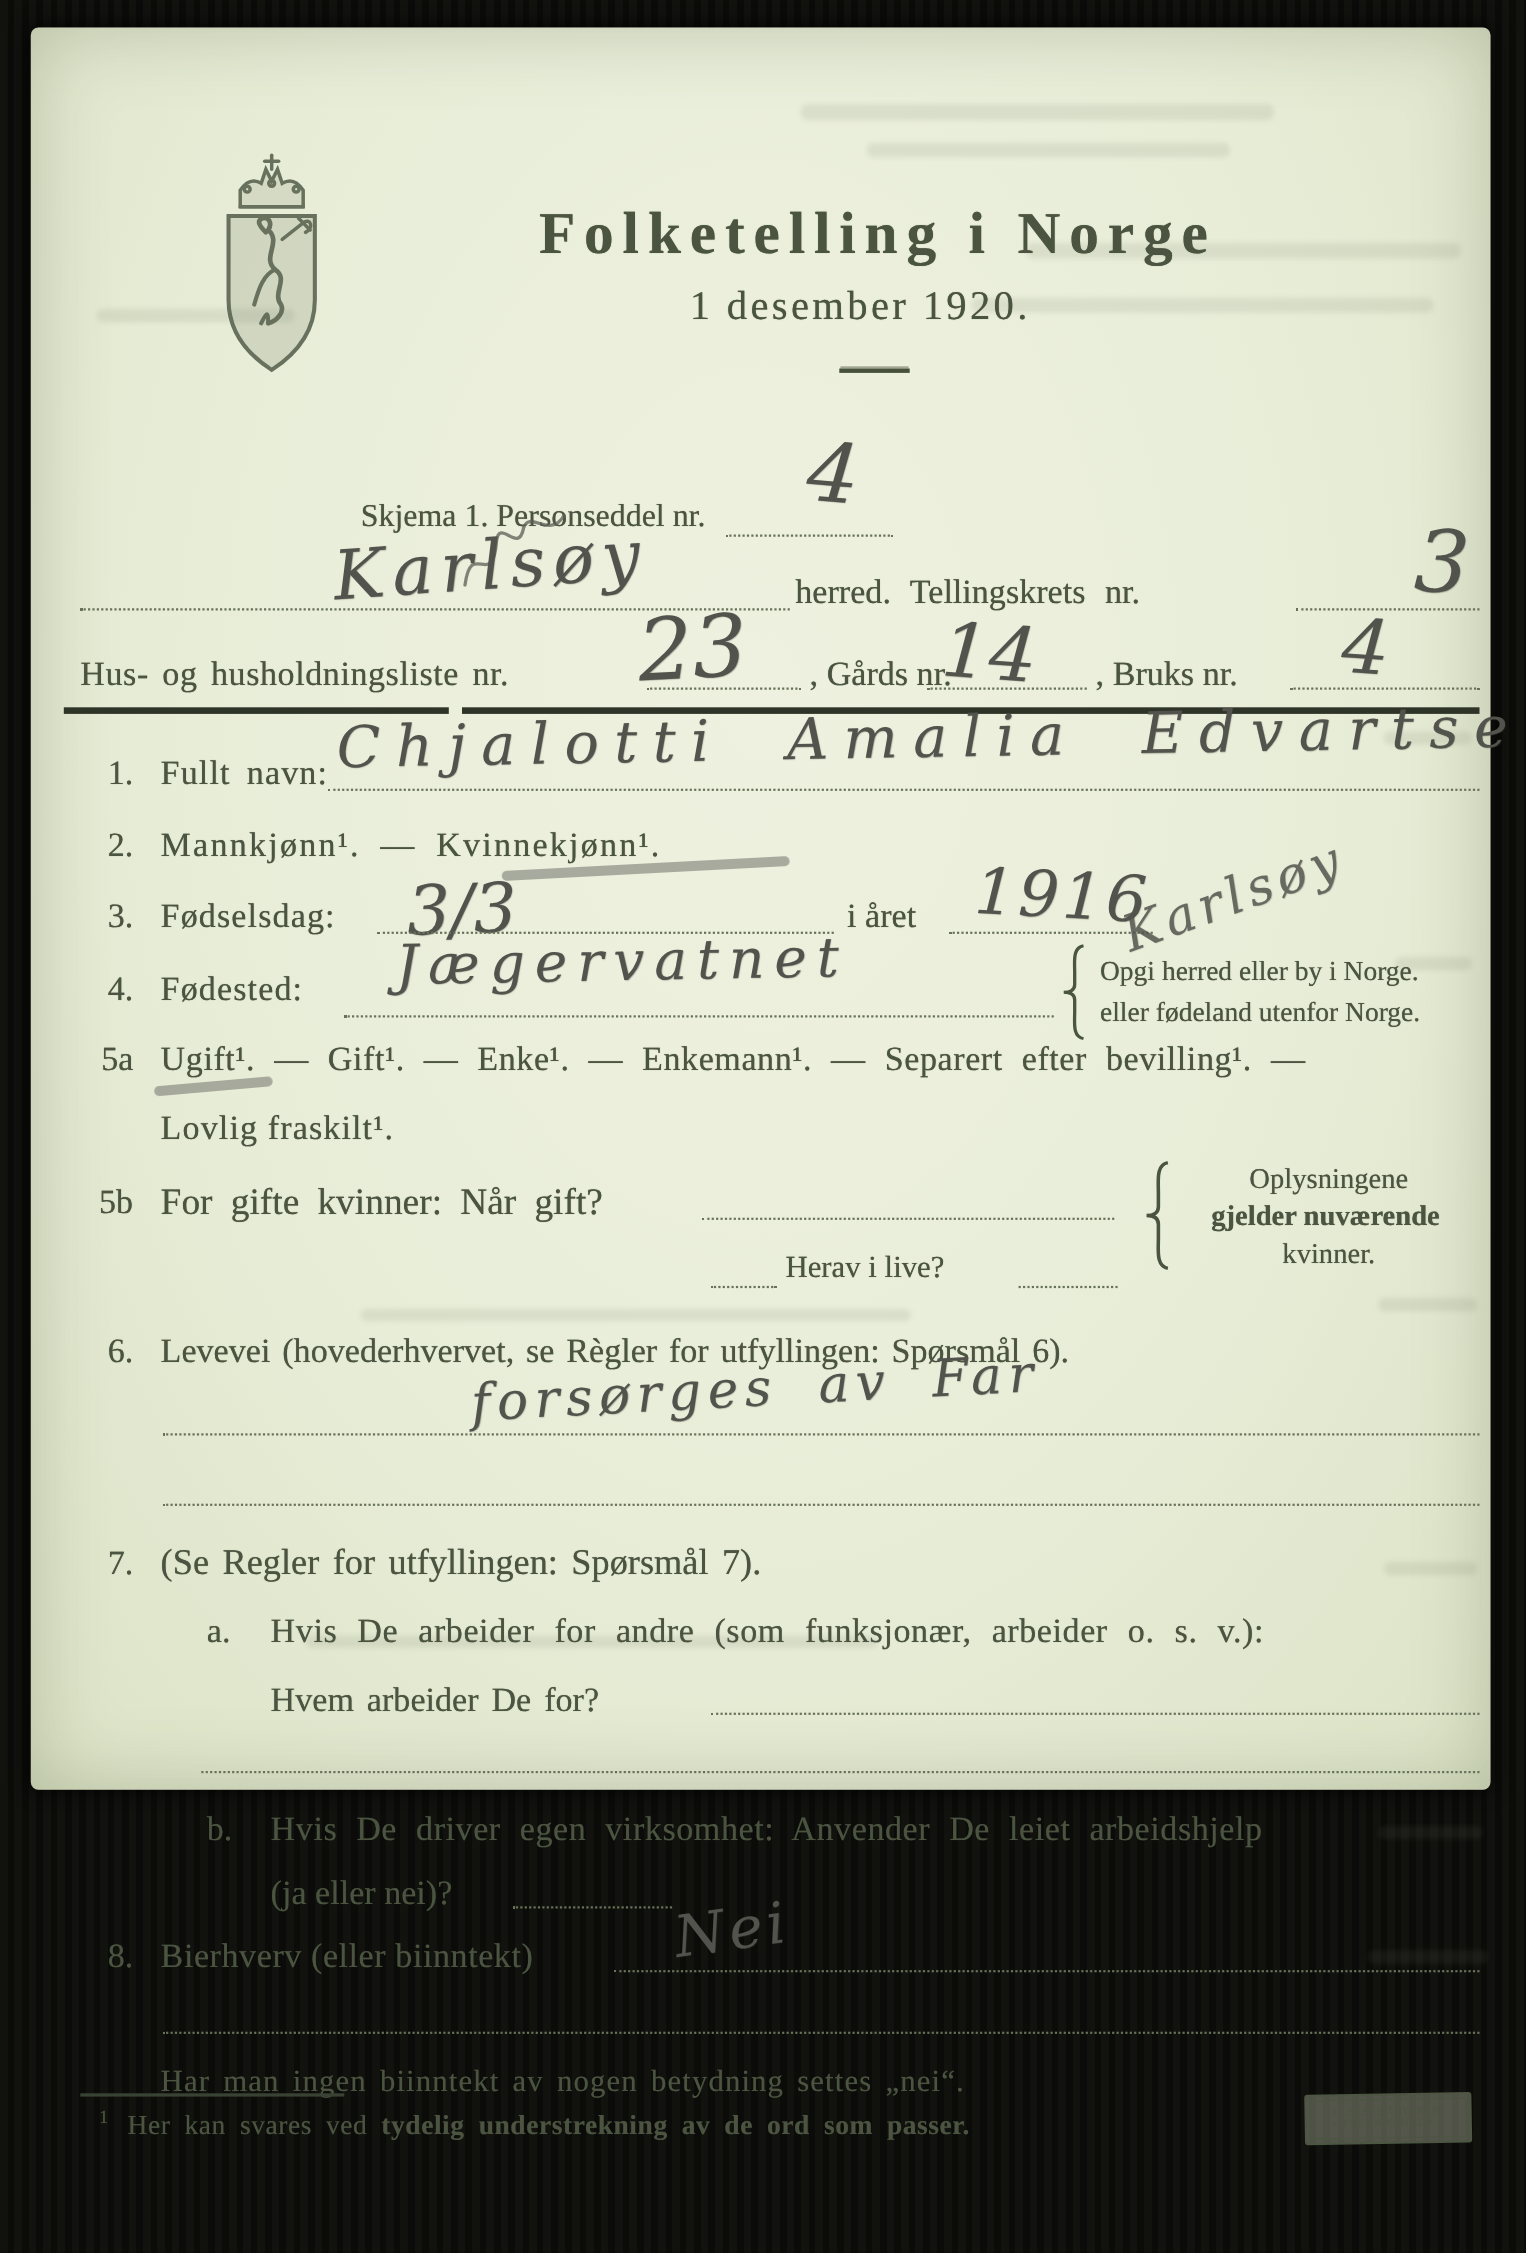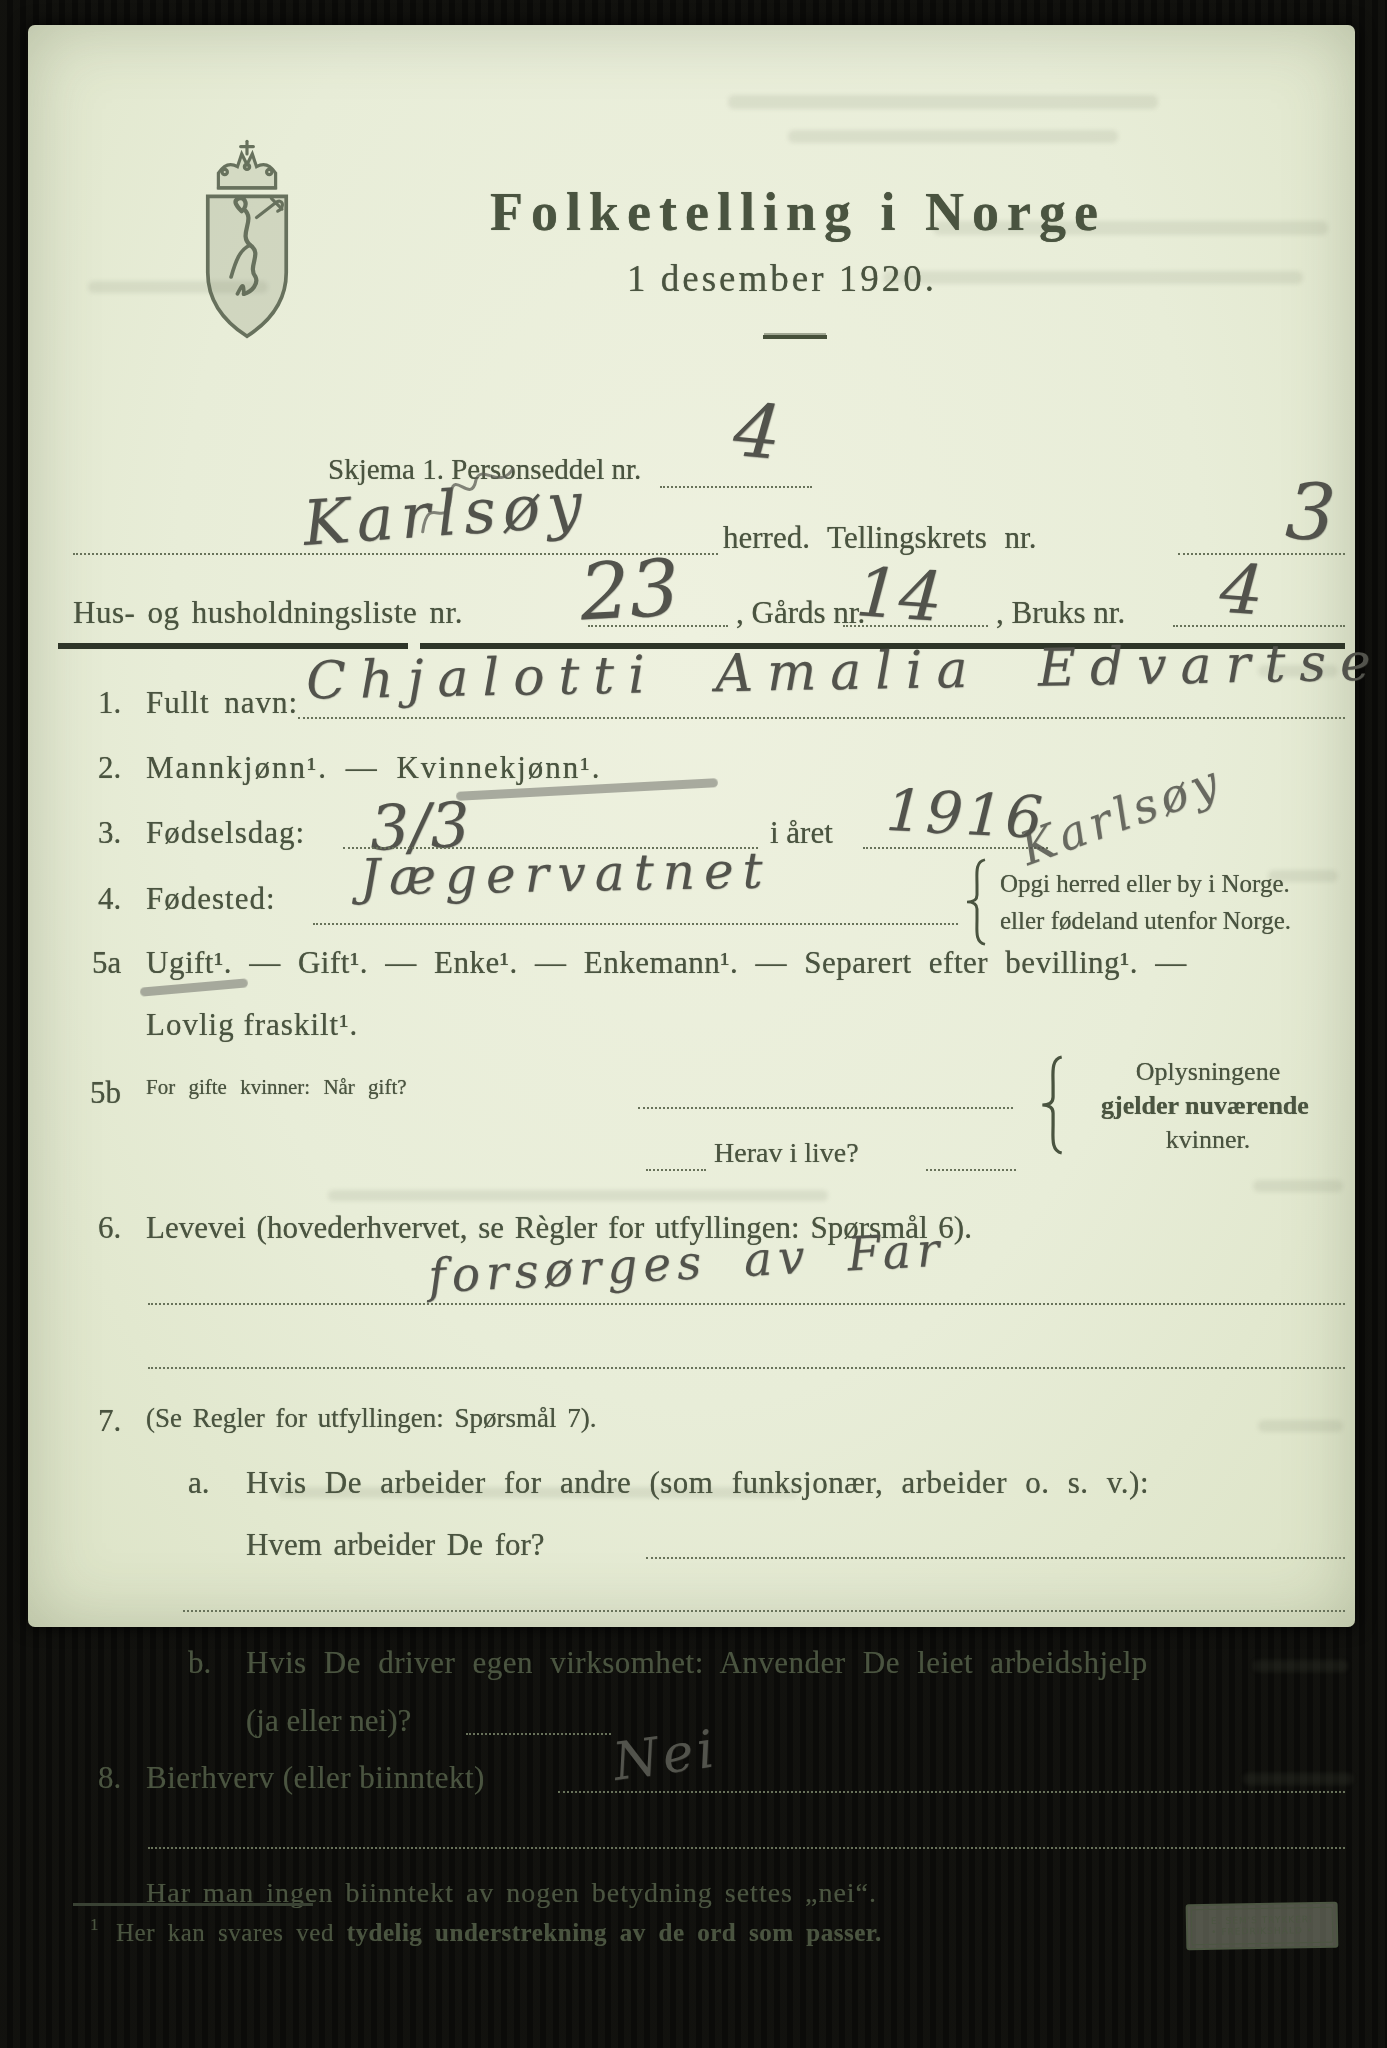--- a/index.html
+++ b/index.html
@@ -125,40 +125,40 @@
   </svg>
   <div class="print" style="left:972px;top:845px;font-size:25px;">Opgi herred eller by i Norge.</div>
   <div class="print" style="left:972px;top:882px;font-size:25px;">eller fødeland utenfor Norge.</div>
 
   <div class="print" style="left:64px;top:920px;font-size:31px;">5a</div>
   <div class="print" style="left:118px;top:920px;font-size:31px;word-spacing:9px;letter-spacing:.5px;">Ugift¹. — Gift¹. — Enke¹. — Enkemann¹. — Separert efter bevilling¹. —</div>
   <div class="pencil" style="left:112px;top:958px;width:108px;height:9px;transform:rotate(-5deg);"></div>
   <div class="print" style="left:118px;top:982px;font-size:31px;letter-spacing:1px;">Lovlig fraskilt¹.</div>
 
   <div class="print" style="left:62px;top:1050px;font-size:31px;">5b</div>
-  <div class="print" style="left:118px;top:1050px;font-size:21px;word-spacing:8px;">For gifte kvinner:  Når gift?</div>
+  <div class="print" style="left:118px;top:1050px;font-size:34px;word-spacing:8px;">For gifte kvinner:  Når gift?</div>
   <div class="dot" style="left:610px;top:1082px;width:375px;"></div>
   <svg style="left:1010px;top:1030px;" width="28" height="100" viewBox="0 0 26 100" preserveAspectRatio="none">
     <path d="M22,2 C12,4 14,18 14,30 L14,42 C14,48 10,50 4,50 C10,50 14,52 14,58 L14,70 C14,82 12,96 22,98" fill="none" stroke="#4a5440" stroke-width="3"></path>
   </svg>
   <div class="print" style="left:1040px;top:1032px;width:280px;text-align:center;font-size:26px;">Oplysningene</div>
   <div class="print" style="left:1032px;top:1066px;width:290px;text-align:center;font-size:26px;font-weight:bold;">gjelder nuværende</div>
   <div class="print" style="left:1040px;top:1100px;width:280px;text-align:center;font-size:26px;">kvinner.</div>
   <div class="dot" style="left:618px;top:1144px;width:60px;"></div>
   <div class="print" style="left:686px;top:1112px;font-size:28px;">Herav i live?</div>
   <div class="dot" style="left:898px;top:1144px;width:90px;"></div>
 
   <div class="print" style="left:70px;top:1185px;font-size:31px;">6.</div>
   <div class="print" style="left:118px;top:1185px;font-size:31px;word-spacing:3px;">Levevei (hovederhvervet, se Règler for utfyllingen: Spørsmål 6).</div>
   <div class="hw" style="left:400px;top:1210px;font-size:47px;letter-spacing:6px;word-spacing:16px;transform:rotate(-3deg);">forsørges av Far</div>
   <div class="dot" style="left:120px;top:1278px;width:1197px;"></div>
   <div class="dot" style="left:120px;top:1342px;width:1197px;"></div>
 
   <div class="print" style="left:70px;top:1378px;font-size:31px;">7.</div>
-  <div class="print" style="left:118px;top:1378px;font-size:27px;word-spacing:4px;">(Se Regler for utfyllingen:  Spørsmål 7).</div>
+  <div class="print" style="left:118px;top:1378px;font-size:33px;word-spacing:4px;">(Se Regler for utfyllingen:  Spørsmål 7).</div>
   <div class="print" style="left:160px;top:1440px;font-size:31px;">a.</div>
   <div class="print" style="left:218px;top:1440px;font-size:31px;word-spacing:10px;letter-spacing:.5px;">Hvis De arbeider for andre (som funksjonær, arbeider o. s. v.):</div>
   <div class="print" style="left:218px;top:1502px;font-size:31px;word-spacing:4px;">Hvem arbeider De for?</div>
   <div class="dot" style="left:618px;top:1532px;width:699px;"></div>
   <div class="dot" style="left:155px;top:1585px;width:1162px;"></div>
   <div class="print" style="left:160px;top:1620px;font-size:31px;">b.</div>
   <div class="print" style="left:218px;top:1620px;font-size:31px;word-spacing:9px;letter-spacing:.5px;">Hvis De driver egen virksomhet:  Anvender De leiet arbeidshjelp</div>
   <div class="print" style="left:218px;top:1678px;font-size:31px;">(ja eller nei)?</div>
   <div class="dot" style="left:438px;top:1708px;width:145px;"></div>
 

